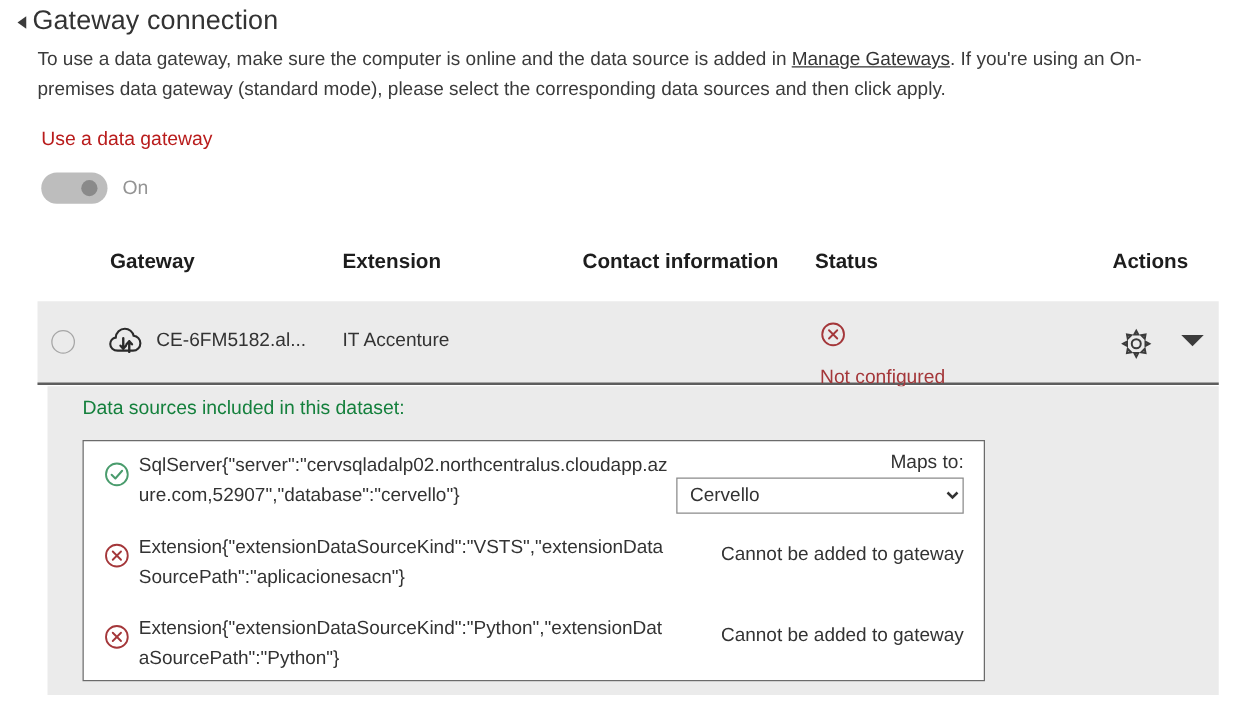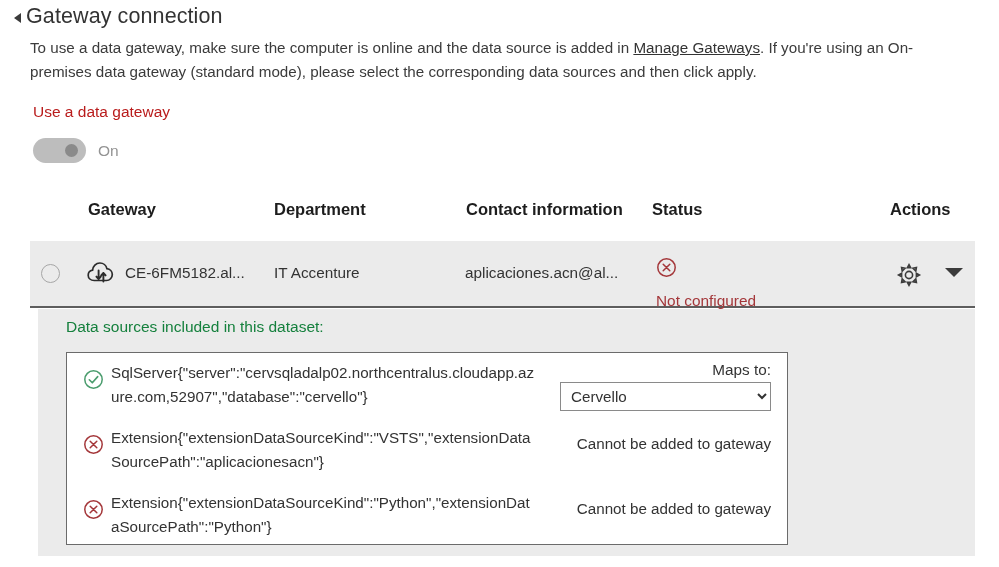--- a/index.html
+++ b/index.html
@@ -246,21 +246,21 @@
     width: 240px;
     text-align: right;
   }
   .maps-to-label {
     font-size: 15.3px;
     color: #333333;
     display: block;
     margin-bottom: 3px;
   }
   .maps-select {
-    width: 211px;
+    width: 230px;
     height: 29px;
     font-size: 15.2px;
     font-family: "Liberation Sans", sans-serif;
     color: #333333;
     background: #ffffff;
     border: 1px solid #8a8a8a;
     padding-left: 6px;
     box-sizing: border-box;
     cursor: pointer;
   }
@@ -285,40 +285,39 @@
 <div class="toggle-label">Use a data gateway</div>
 <div class="toggle-row">
   <div class="toggle-switch">
     <div class="toggle-knob"></div>
   </div>
   <span class="toggle-state">On</span>
 </div>
 
 <div class="table-head">
   <span class="th th-gateway">Gateway</span>
-  <span class="th th-department">Department</span>
+  <span class="th th-department">Extension</span>
   <span class="th th-contact">Contact information</span>
   <span class="th th-status">Status</span>
   <span class="th th-actions">Actions</span>
 </div>
 
 <div class="gw-row">
   <div class="radio-circle"></div>
 
   <span class="cloud-icon">
     <svg width="30" height="26" viewBox="0 0 30 26">
       <path d="M7.2 20.5 C3.6 20.5 1.2 18.2 1.2 15.2 C1.2 12.6 3.1 10.5 5.6 10.1 C5.8 6.1 9.0 3.0 12.9 3.0 C16.3 3.0 19.2 5.4 19.9 8.6 C22.9 8.9 25.3 11.4 25.3 14.5 C25.3 17.8 22.7 20.5 19.4 20.5 Z" fill="none" stroke="#2b2b2b" stroke-width="1.7"></path>
       <path d="M11.6 10.5 L11.6 19.0 M11.6 19.0 L9.4 16.6 M11.6 19.0 L13.8 16.6" fill="none" stroke="#2b2b2b" stroke-width="1.9" stroke-linecap="round"></path>
       <path d="M16.4 21.5 L16.4 13.0 M16.4 13.0 L14.2 15.4 M16.4 13.0 L18.6 15.4" fill="none" stroke="#2b2b2b" stroke-width="1.9" stroke-linecap="round"></path>
     </svg>
   </span>
 
   <span class="cell cell-gateway">CE-6FM5182.al...</span>
   <span class="cell cell-department">IT Accenture</span>
-  <span class="cell cell-contact">aplicaciones.acn@al...</span>
 
   <div class="status-cell">
     <span class="icon-x-circle">
       <svg width="21" height="21" viewBox="0 0 21 21">
         <circle cx="10.5" cy="10.5" r="8.7" fill="none" stroke="#a4373a" stroke-width="1.5"></circle>
         <path d="M7.2 7.2 L13.8 13.8 M13.8 7.2 L7.2 13.8" stroke="#a4373a" stroke-width="1.5" stroke-linecap="round"></path>
       </svg>
     </span>
     <span class="status-text">Not configured correctly</span>
   </div>

